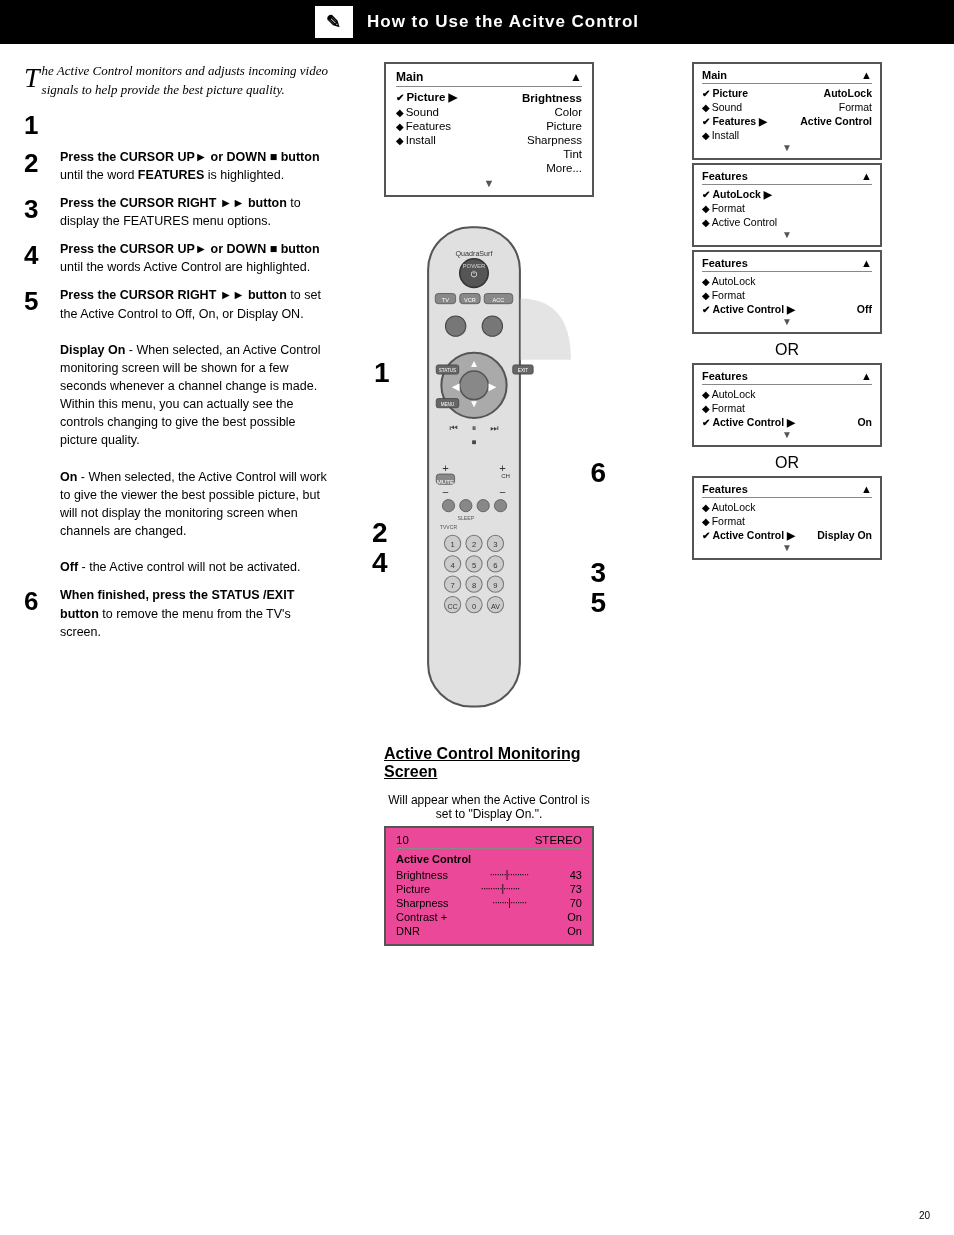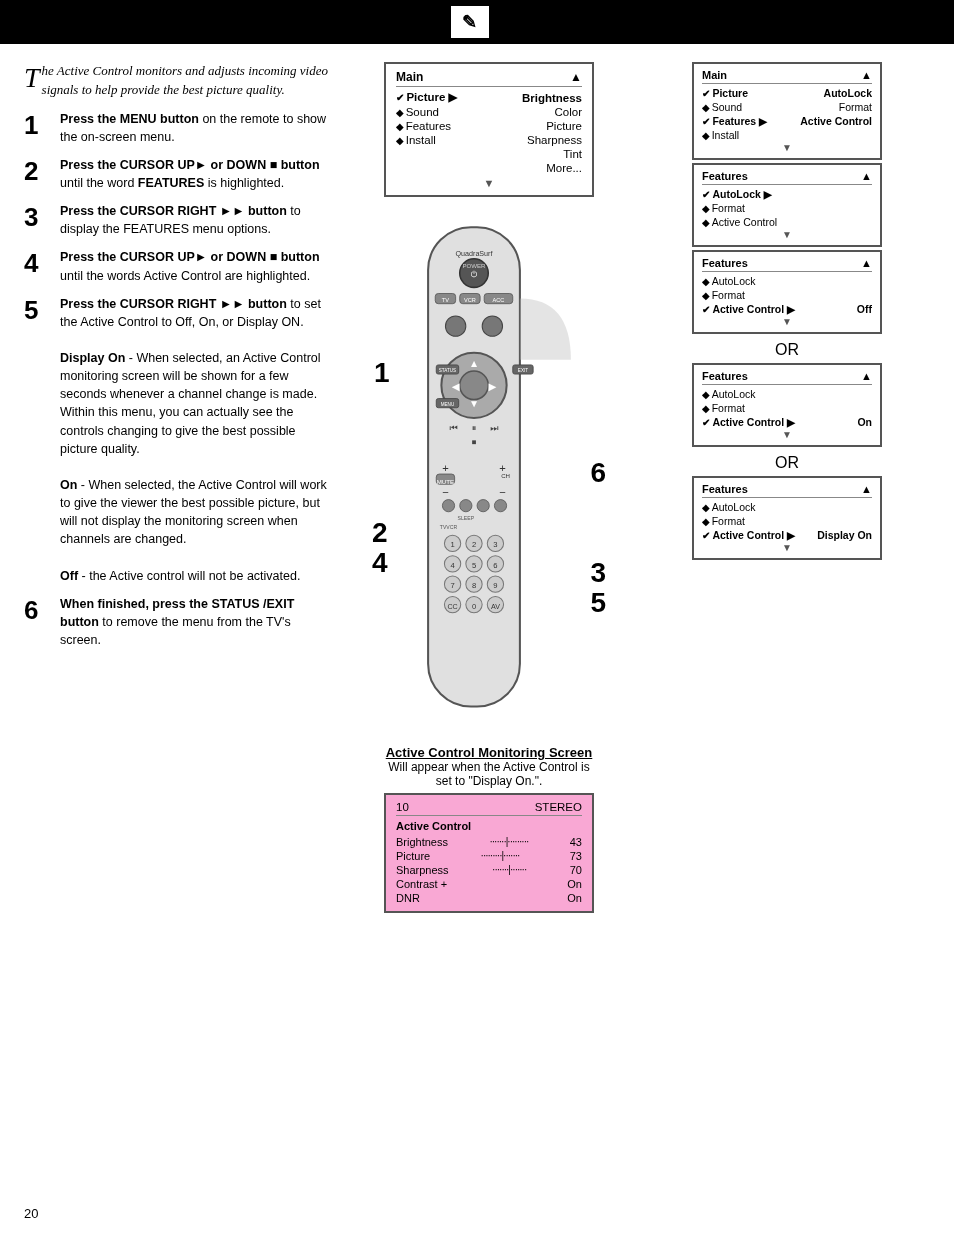--- a/index.html
+++ b/index.html
@@ -206,21 +206,21 @@
       text-align: center;
       margin: 4px 0;
       color: #000;
     }
 
     
     .monitoring-box {
       border: 2px solid #555;
       padding: 6px 10px;
       width: 210px;
-      background: #f9a8d4;
+      background: #ec4899;
       margin-top: 5px;
     }
     .monitoring-header {
       display: flex;
       justify-content: space-between;
       font-size: 11.5px;
       border-bottom: 1px solid #888;
       margin-bottom: 4px;
       padding-bottom: 2px;
     }
@@ -230,75 +230,75 @@
       font-size: 11px;
       padding: 1px 0;
     }
     .monitoring-bar {
       letter-spacing: -1px;
       font-size: 10px;
     }
 
     
     .page-num {
-      text-align: left;
-      font-size: 13px;
+      text-align: right;
+      font-size: 10px;
       margin-top: 14px;
       font-weight: normal;
     }
 
     
     .remote-svg {
       width: 240px;
       height: 510px;
     }
 
     
     .step-label {
       position: absolute;
       font-size: 22px;
       font-weight: bold;
       font-family: Arial, sans-serif;
     }
 
     
     .monitoring-label {
-      font-size: 13px;
+      font-size: 16px;
       text-decoration: underline;
       font-weight: bold;
-      text-align: center;
-      margin-bottom: 0;
+      text-align: left;
+      margin-bottom: 12px;
     }
     .monitoring-sub {
       font-size: 12px;
       text-align: center;
       margin-bottom: 4px;
     }
   </style>
 </head>
 <body>
 
 <div class="header">
   <span class="header-icon">✎</span>
+  <span>How to Use the Acitve Control</span>
 </div>
 
 <div class="page">
   <div class="content-area">
 
     <div class="left-col">
 
       <div class="intro-text">
         <p>
           <span class="drop-cap">T</span><span>he Active Control monitors and adjusts incoming video signals to help provide the best picture quality.</span>
         </p>
       </div>
 
       <div class="step">
         <div class="step-num">1</div>
-        <div class="step-text"><b>Press the MENU button</b> on the remote to show the on-screen menu.</div>
       </div>
 
       <div class="step">
         <div class="step-num">2</div>
         <div class="step-text"><b>Press the CURSOR UP► or DOWN ■ button</b> until the word <b>FEATURES</b> is highlighted.</div>
       </div>
 
       <div class="step">
         <div class="step-num">3</div>
         <div class="step-text"><b>Press the CURSOR RIGHT ►► button</b> to display the FEATURES menu options.</div>

